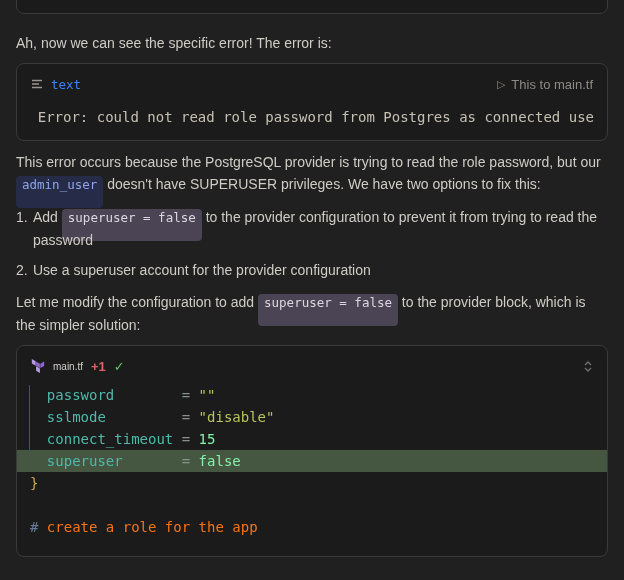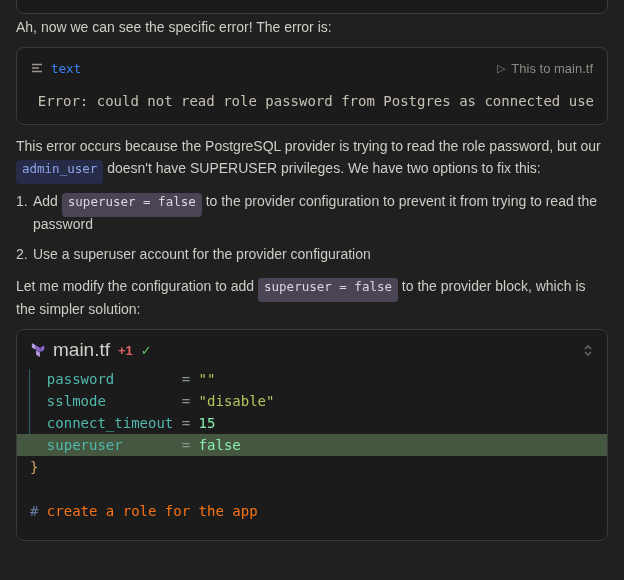--- a/index.html
+++ b/index.html
@@ -20,27 +20,27 @@
     border: 1px solid #3a3a3a;
     border-radius: 8px;
   }
 
   .para {
     margin: 10px 16px 0 16px;
     font-size: 14px;
     line-height: 22px;
     color: #cfccc5;
   }
-  .para.first { margin-top: 2px; }
+  .para.first { margin-top: 18px; }
 
   .chip {
     display: inline;
     font-family: "DejaVu Sans Mono", monospace;
     font-size: 12.5px;
-    padding: 1px 6px 8px 6px;
+    padding: 1px 6px 16px 6px;
     border-radius: 4px;
     white-space: nowrap;
   }
   .chip-blue  { background: #262c48; color: #8fa3e8; }
   .chip-purple{ background: #4a4454; color: #dcd8e0; }
 
   .olist { margin: 10px 16px 0 16px; }
   .list-item { display: flex; font-size: 14px; line-height: 22px; }
   .list-item + .list-item { margin-top: 8px; }
   .list-item .num { flex: 0 0 17px; }
@@ -62,21 +62,21 @@
     justify-content: space-between;
     padding: 10px 14px 8px 14px;
     height: 38px;
   }
   .header-left { display: flex; align-items: center; gap: 8px; }
   .lang-label {
     font-family: "DejaVu Sans Mono", monospace;
     font-size: 12.5px;
     color: #3b82f6;
   }
-  .filename { font-size: 19px; color: #d2cfc9; }
+  .filename { font-size: 10px; color: #d2cfc9; }
   .diff-badge { font-size: 13px; color: #e06262; font-weight: 600; }
   .check { font-size: 13px; color: #62c462; }
   .apply-btn {
     display: flex; align-items: center; gap: 6px;
     font-size: 13px; color: #8f8b84; cursor: pointer;
   }
   .play-glyph { font-size: 11px; line-height: 1; color: #8f8b84; }
   .expand-btn { display: flex; align-items: center; cursor: pointer; }
 
   .code-area {

